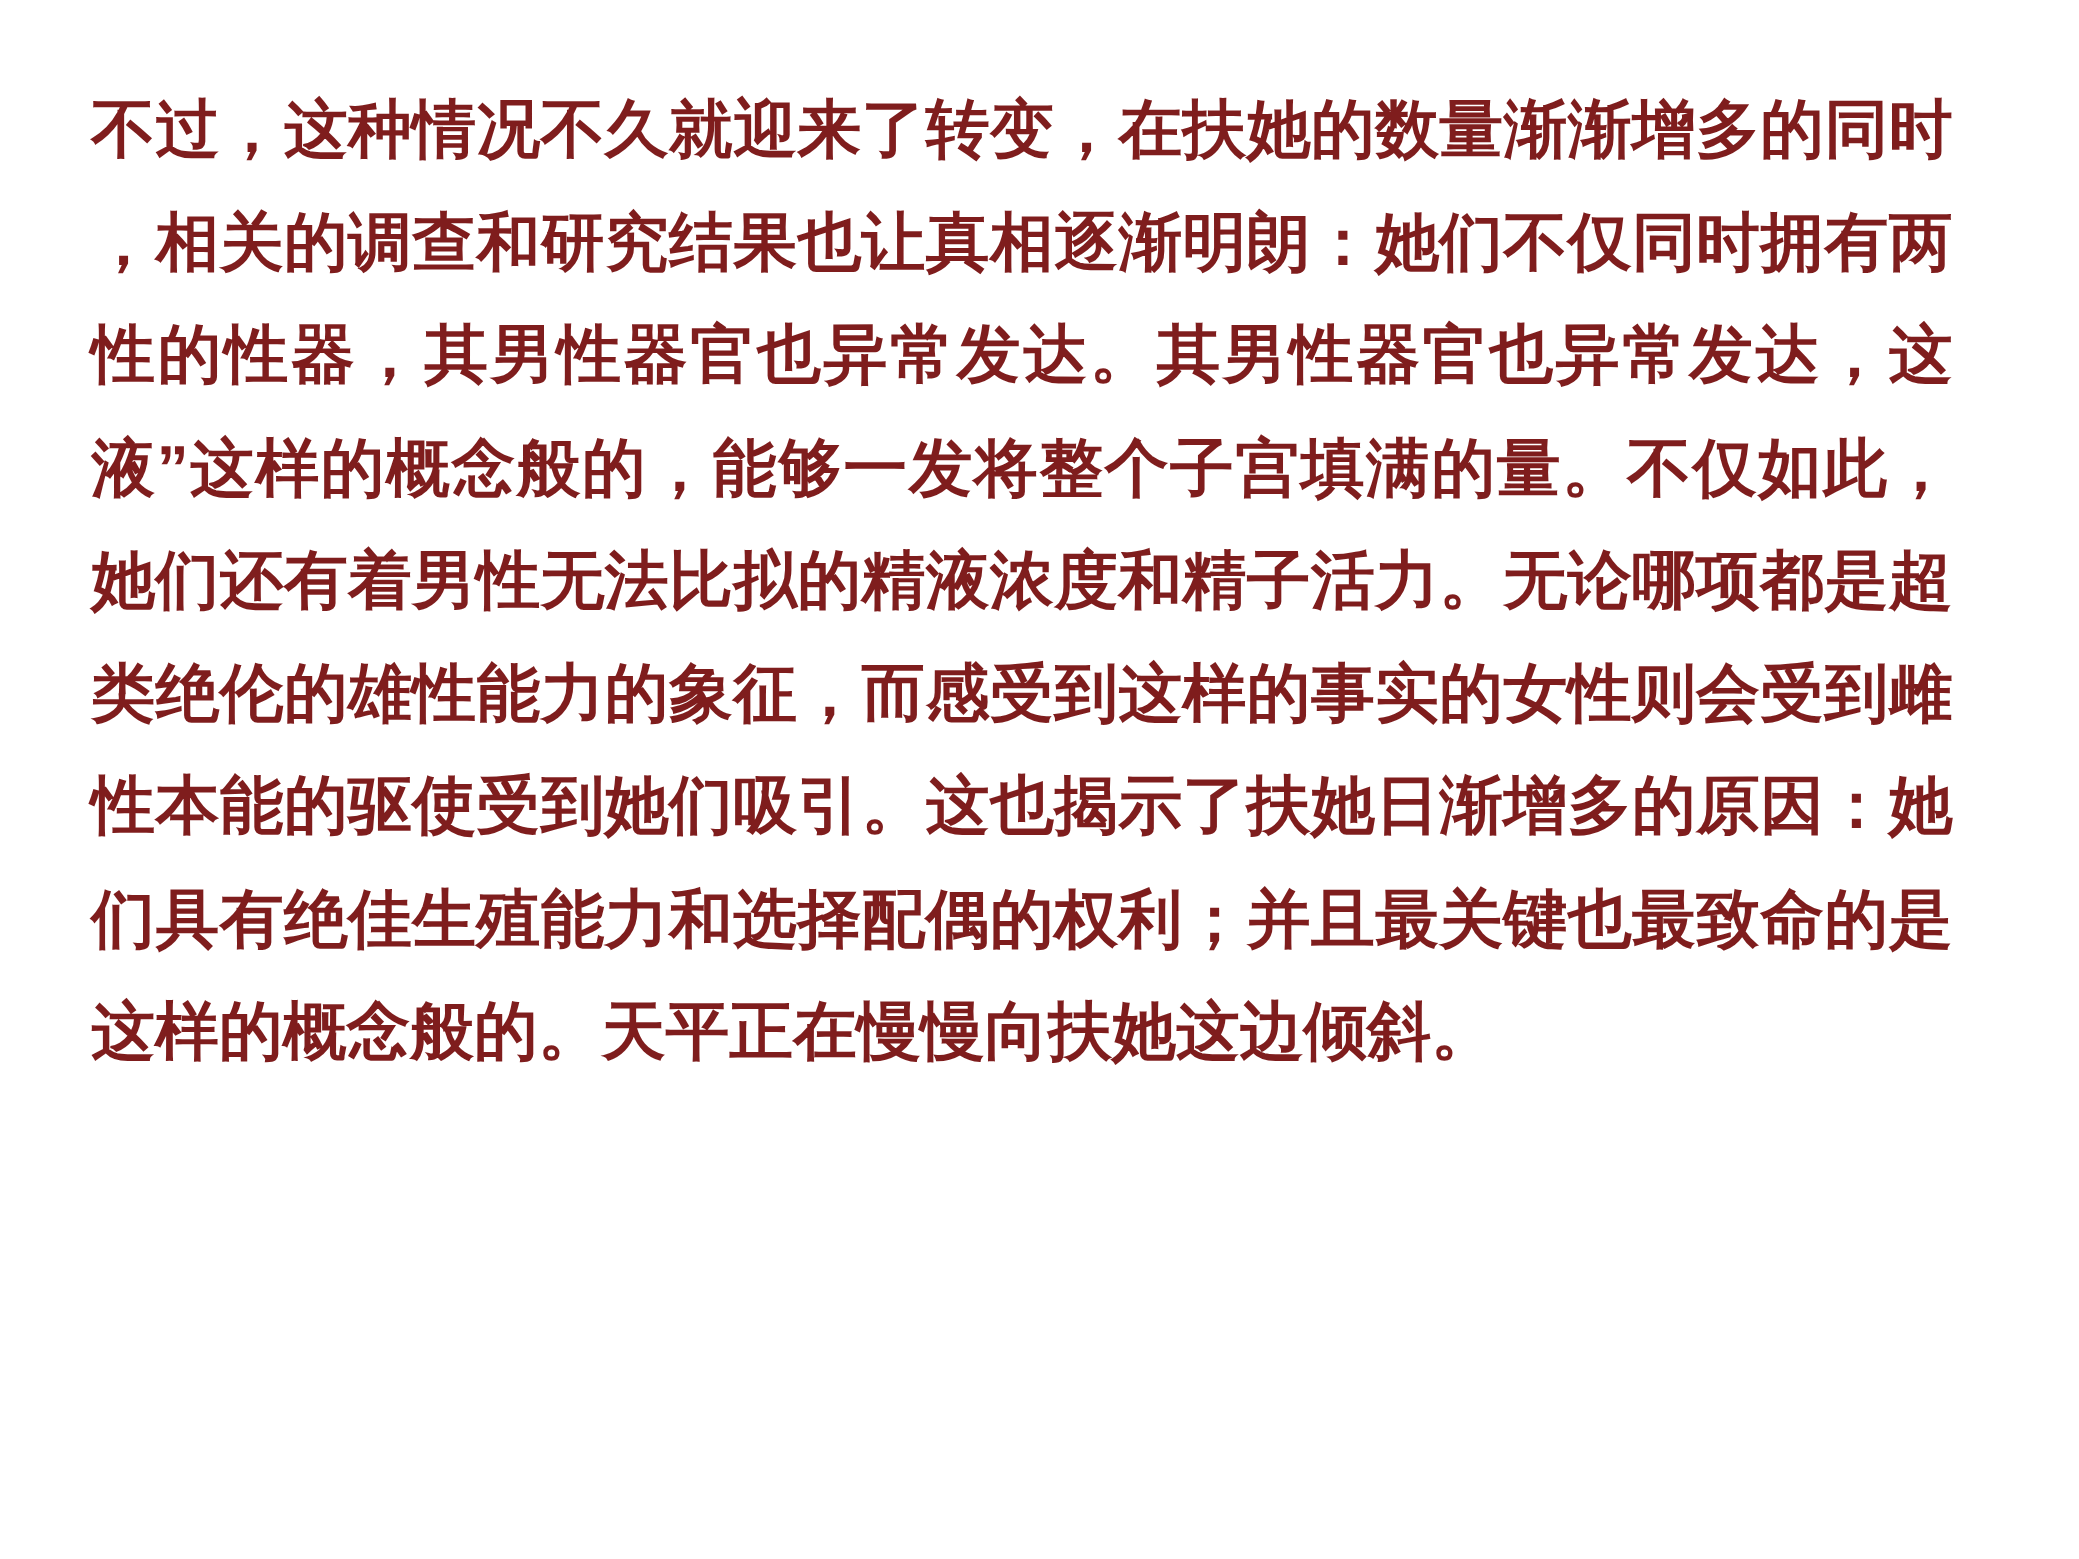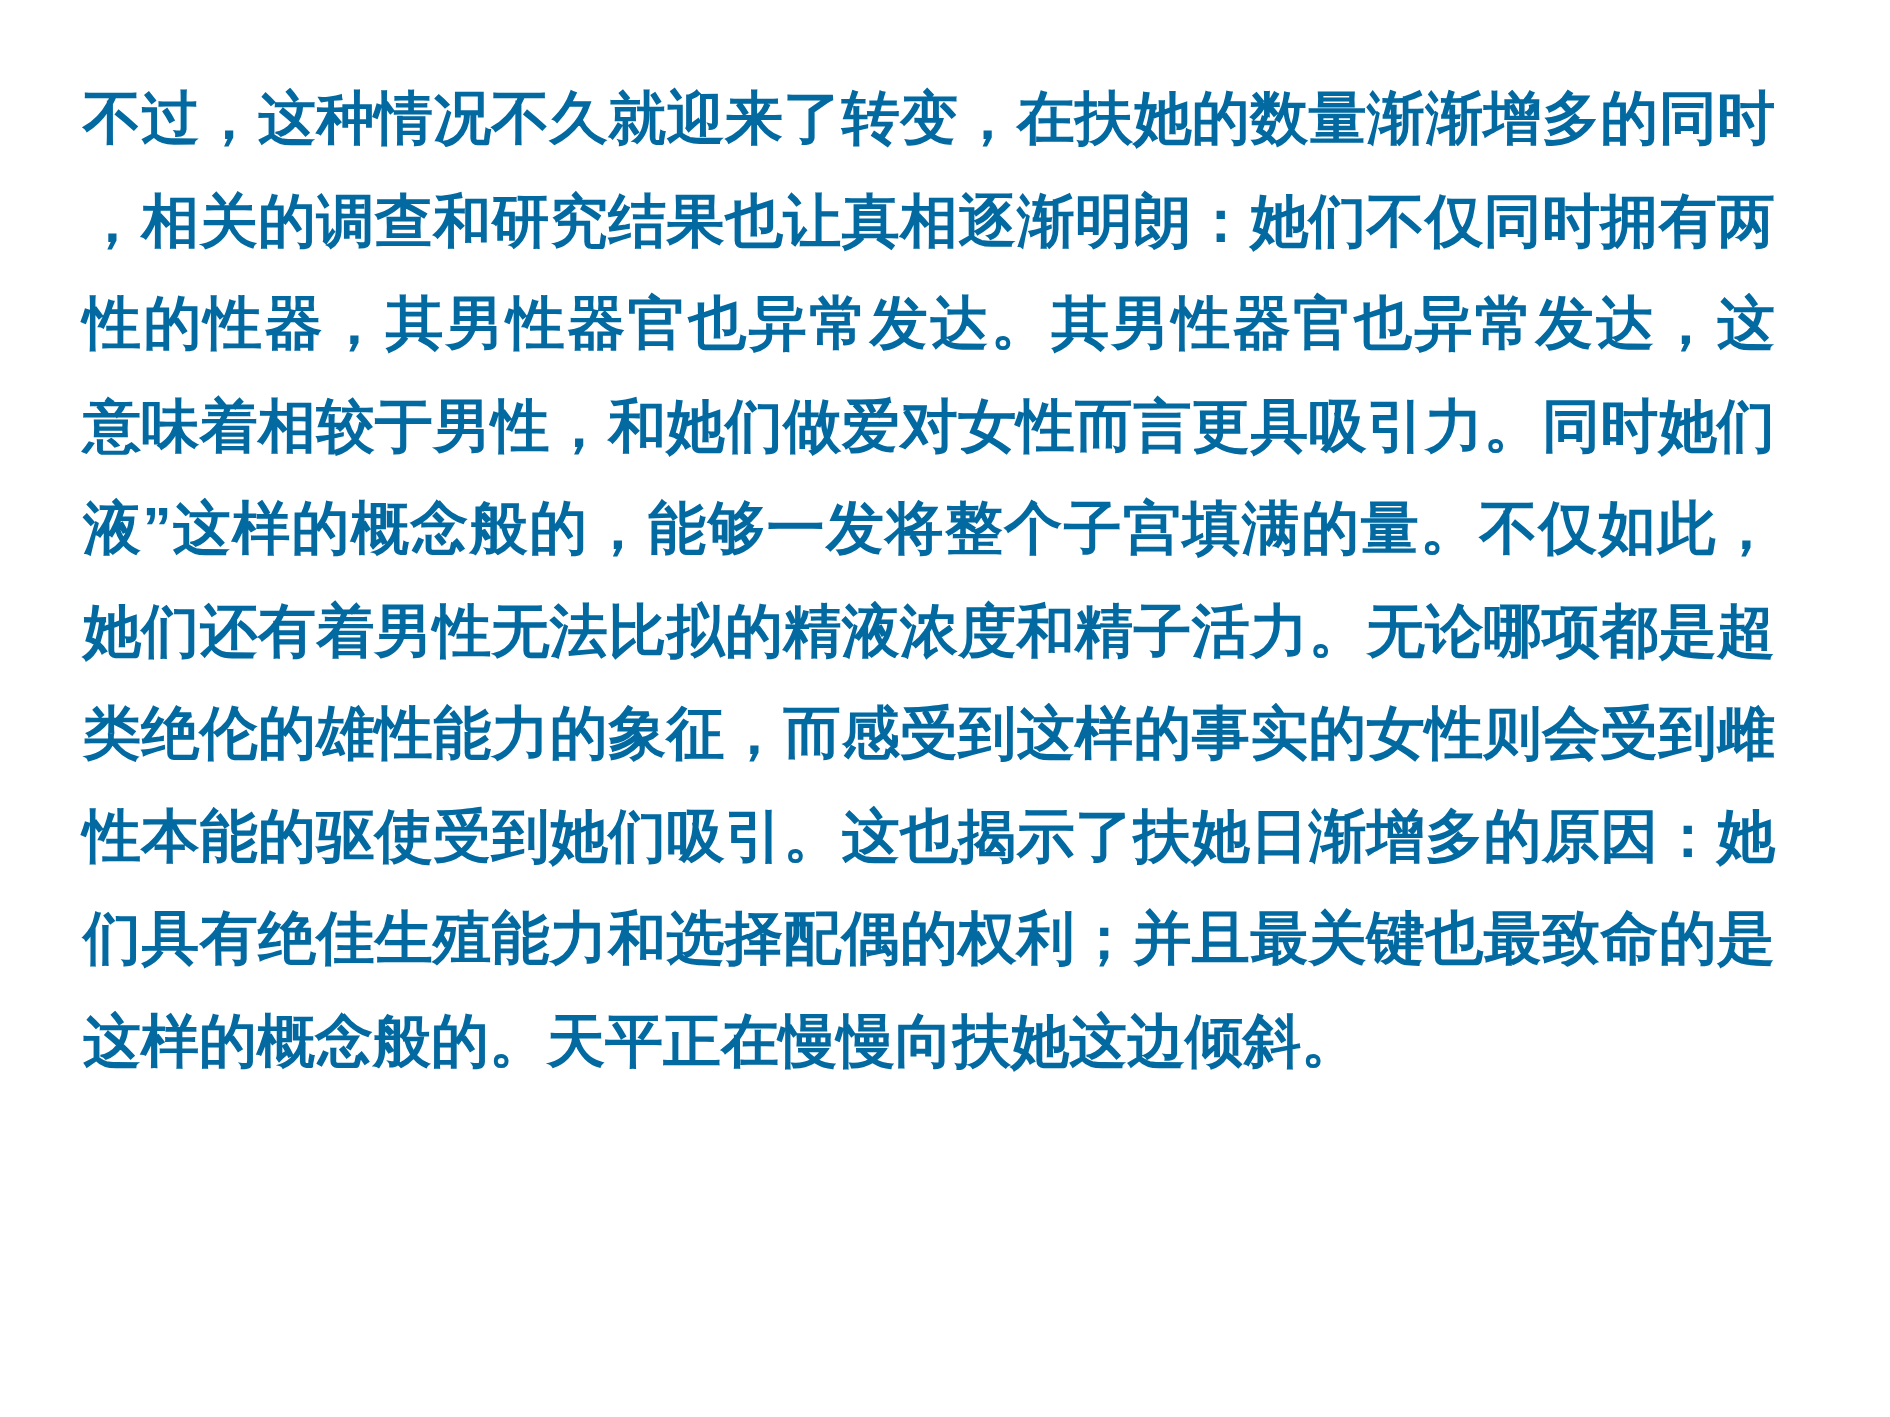--- a/index.html
+++ b/index.html
@@ -18,21 +18,21 @@
   .text-block {
     position: absolute;
     left: 83px;
     top: 67px;
     width: 1692px;
   }
   .text-line {
     font-size: 58px;
     line-height: 102.5px;
     height: 102.5px;
-    color: #0369a1;
+    color: #7f1d1d;
     font-weight: 700;
     letter-spacing: 0;
     text-align: justify;
     text-align-last: justify;
     text-justify: inter-character;
     -moz-text-align-last: justify;
     white-space: nowrap;
   }
   .text-line.last {
     text-align: left;
@@ -41,21 +41,20 @@
   }
 </style>
 </head>
 <body>
 
 <div class="page">
   <div class="text-block">
     <div class="text-line">不过，这种情况不久就迎来了转变，在扶她的数量渐渐增多的同时</div>
     <div class="text-line">，相关的调查和研究结果也让真相逐渐明朗：她们不仅同时拥有两</div>
     <div class="text-line">性的性器，其男性器官也异常发达。其男性器官也异常发达，这</div>
-    <div class="text-line">意味着相较于男性，和她们做爱对女性而言更具吸引力。同时她们</div>
     <div class="text-line">液”这样的概念般的，能够一发将整个子宫填满的量。不仅如此，</div>
     <div class="text-line">她们还有着男性无法比拟的精液浓度和精子活力。无论哪项都是超</div>
     <div class="text-line">类绝伦的雄性能力的象征，而感受到这样的事实的女性则会受到雌</div>
     <div class="text-line">性本能的驱使受到她们吸引。这也揭示了扶她日渐增多的原因：她</div>
     <div class="text-line">们具有绝佳生殖能力和选择配偶的权利；并且最关键也最致命的是</div>
     <div class="text-line last">这样的概念般的。天平正在慢慢向扶她这边倾斜。</div>
   </div>
 </div>
 
 </body></html>

